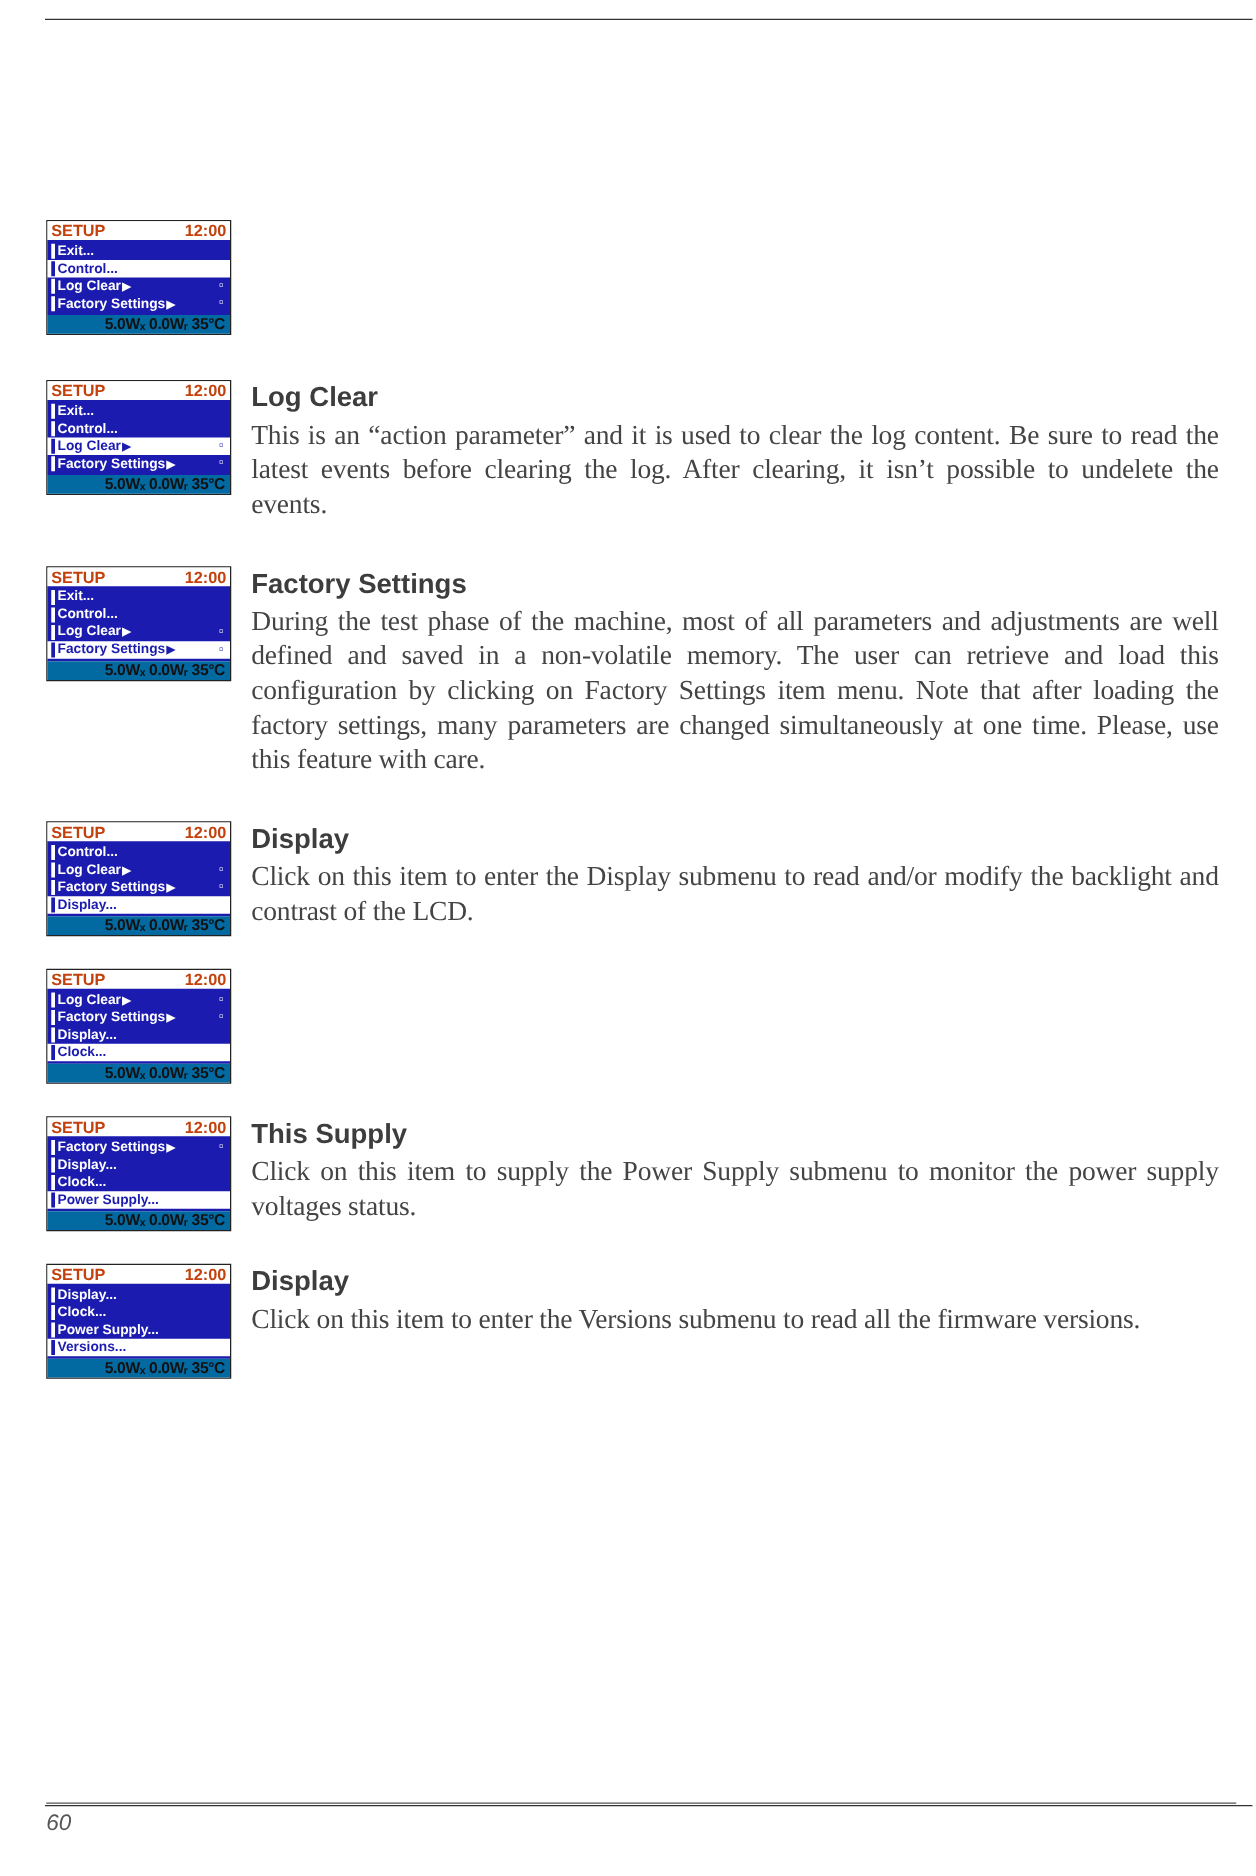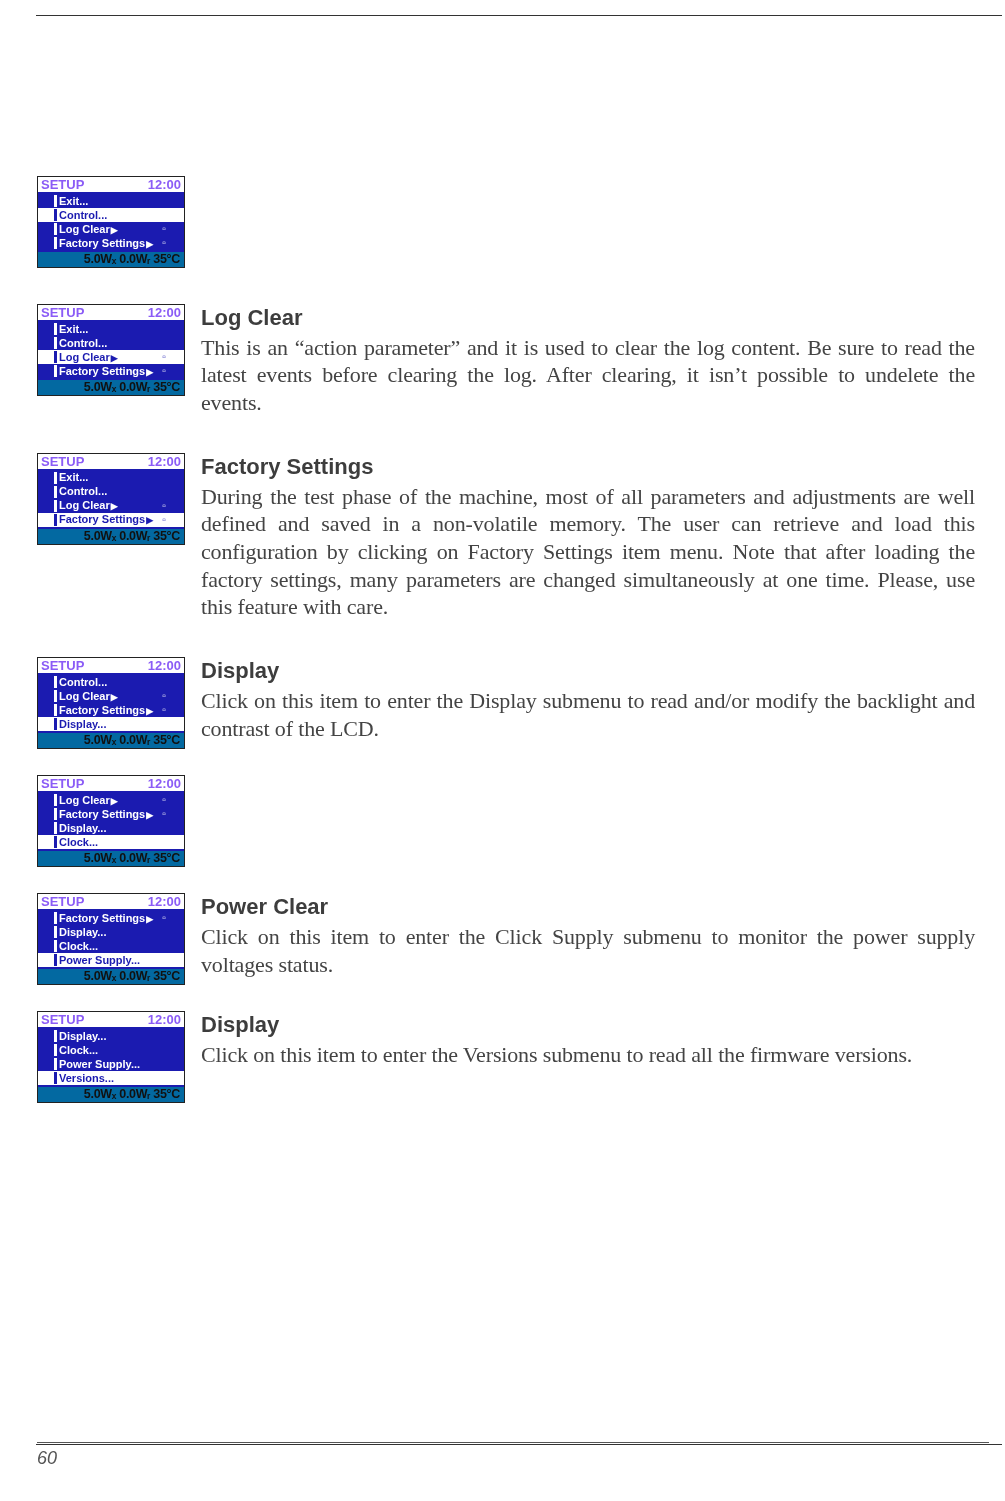--- a/index.html
+++ b/index.html
@@ -42,36 +42,36 @@
     flex: 0 0 148px;
     border: 1px solid #222;
     font-family: Arial, sans-serif;
     background: #fff;
   }
   .lcd-top {
     display: flex;
     justify-content: space-between;
     align-items: center;
     background: #fff;
-    color: #8b5cf6;
+    color: #c2410c;
     font-weight: bold;
     font-size: 13px;
     padding: 1px 3px 1px 3px;
     line-height: 1;
   }
   .lcd-body {
     background: #1b1bb0;
     color: #fff;
     padding: 2px 0 2px 0;
   }
   .lcd-row {
     display: flex;
     align-items: center;
     height: 14px;
-    padding: 0 16px;
+    padding: 0 3px;
     font-size: 11px;
     font-weight: bold;
     line-height: 1;
   }
   .lcd-row .bar {
     width: 3px; height: 12px; background: #fff; margin-right: 2px;
   }
   .lcd-row.sel {
     background: #fff; color: #1b1bb0;
   }
@@ -315,22 +315,22 @@
               <span class="label">Clock...</span>
             </div>
             <div class="lcd-row sel">
               <span class="bar"></span>
               <span class="label">Power Supply...</span>
             </div>
           </div>
           <div class="lcd-bottom">5.0Wₓ  0.0Wᵣ  35°C</div>
         </div>
         <div class="content">
-          <div class="title">Power Clear</div>
-          <p>Click on this item to enter the Click Supply submenu to monitor the power supply voltages status.</p>
+          <div class="title">This Supply</div>
+          <p>Click on this item to supply the Power Supply submenu to monitor the power supply voltages status.</p>
         </div>
       </div>
       <div class="entry tight">
         <div class="lcd">
           <div class="lcd-top">
             <span>SETUP</span>
             <span>12:00</span>
           </div>
           <div class="lcd-body">
             <div class="lcd-row">

